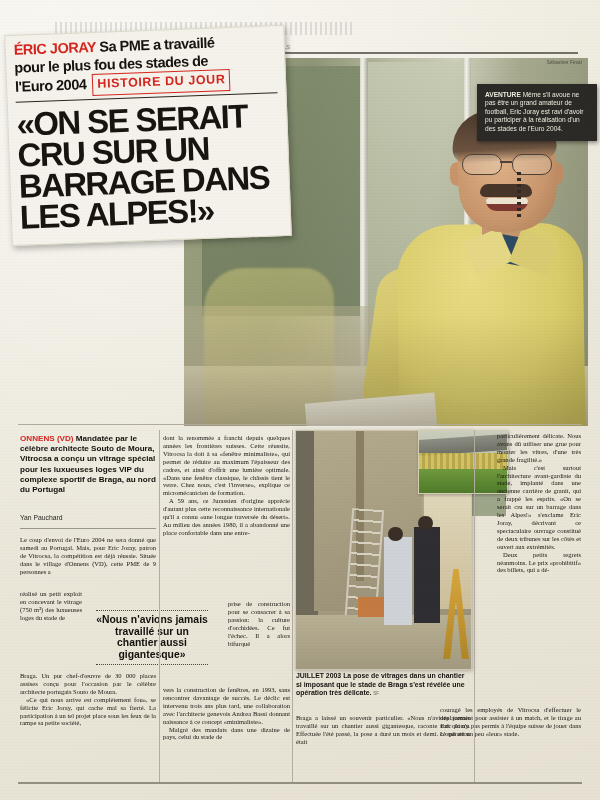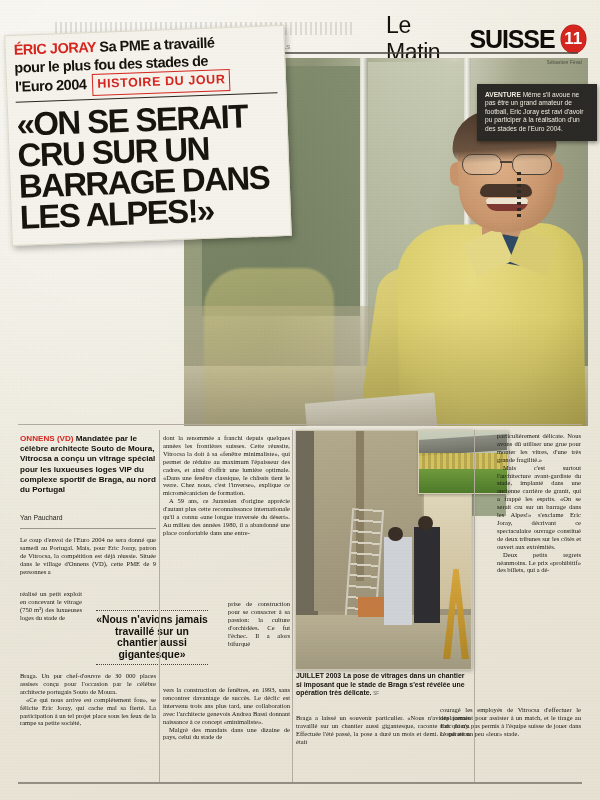--- a/index.html
+++ b/index.html
@@ -204,25 +204,20 @@
   .botrule{position:absolute;left:18px;top:782px;width:564px;height:1.6px;background:#5b564c;opacity:.6;}
 </style>
 </head>
 <body>
 
 <div class="page">
 
   <div class="top-faint"></div>
   <div class="top-ls">LS</div>
 
-  <div class="masthead">
-    <span class="mh-matin">Le Matin</span>
-    <span class="mh-suisse">SUISSE</span>
-    <span class="mh-num">11</span>
-  </div>
   <div class="mh-rule"></div>
 
   <div class="hero">
     <div class="wall"></div>
     <div class="pane1"></div>
     <div class="pane2"></div>
     <div class="mullion m1"></div>
     <div class="mullion m2"></div>
     <div class="floorL"></div>
     <div class="sill"></div>

